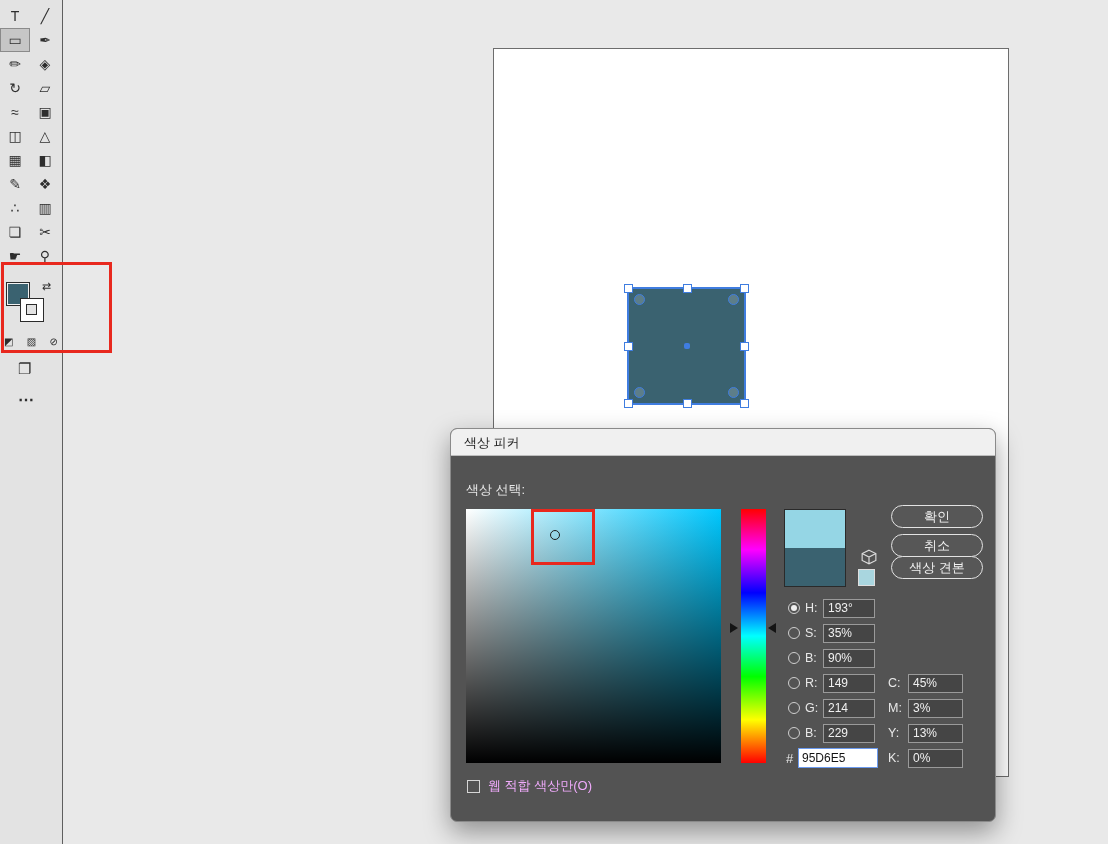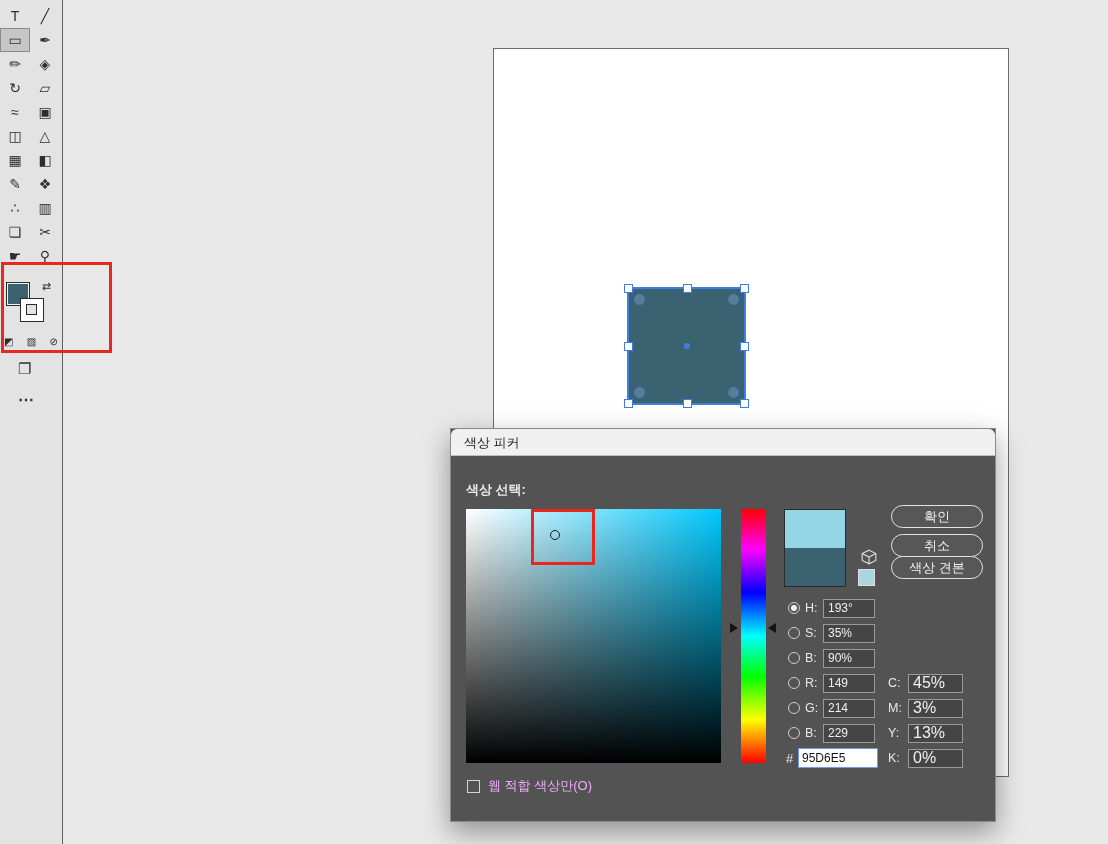--- a/index.html
+++ b/index.html
@@ -34,24 +34,24 @@
   .c-tl{left:5px;top:5px}.c-tr{right:5px;top:5px}.c-bl{left:5px;bottom:5px}.c-br{right:5px;bottom:5px}
   .center-dot{position:absolute;left:calc(50% - 3px);top:calc(50% - 3px);width:6px;height:6px;background:var(--selection-blue);border-radius:2px;}
 
   
   .hl-box{position:absolute;border:3px solid var(--highlight-red);z-index:25;background:transparent;}
   .hl-toolbar{left:1px;top:262px;width:105px;height:85px;}
   .hl-marker{left:65px;top:0;width:58px;height:50px;}
 
   
   .dialog{position:absolute;left:450px;top:428px;width:546px;height:394px;z-index:10;
-        border-radius:0;border:1px solid #8a8a8a;box-shadow:0 10px 26px rgba(0,0,0,.38);background:#535353;box-sizing:border-box;}
+        border-radius:7px;border:1px solid #8a8a8a;box-shadow:0 10px 26px rgba(0,0,0,.38);background:#535353;box-sizing:border-box;}
   .dlg-title{position:absolute;left:0;top:0;right:0;height:27px;background:#f0f0f0;border-radius:6px 6px 0 0;
         border-bottom:1px solid #bdbdbd;color:#1c1c1c;font-size:13px;line-height:27px;padding-left:13px;box-sizing:border-box;}
-  .select-label{position:absolute;left:15px;top:52px;color:#e8e8e8;font-size:13px;font-weight:bold;}
+  .select-label{position:absolute;left:15px;top:52px;color:#e8e8e8;font-size:13px;}
   .sv-field{position:absolute;left:15px;top:80px;width:255px;height:254px;
         background:linear-gradient(to bottom,rgba(0,0,0,0) 0%,#000 100%),
                    linear-gradient(to right,#fff 0%,var(--hue-base) 100%);}
   .sv-marker{position:absolute;left:84px;top:21px;width:10px;height:10px;border:1.5px solid #1d1d1d;border-radius:50%;box-sizing:border-box;}
   .hue-bar{position:absolute;left:290px;top:80px;width:25px;height:254px;
         background:linear-gradient(to bottom,#ff0000 0%,#ff00ff 16%,#0000ff 33%,#00ffff 50%,#00ff00 66%,#ffff00 83%,#ff0000 100%);}
   .hue-arrow{position:absolute;width:0;height:0;border-top:5px solid transparent;border-bottom:5px solid transparent;top:194px;}
   .ha-left{left:279px;border-left:8px solid #141414;}
   .ha-right{left:317px;border-right:8px solid #141414;}
   .preview{position:absolute;left:333px;top:80px;width:62px;height:78px;border:1px solid #2a2a2a;box-sizing:border-box;}
@@ -63,21 +63,21 @@
         border-radius:12px;color:#f2f2f2;font-size:13px;font-family:"Liberation Sans",sans-serif;line-height:20px;cursor:default;}
   .b-ok{top:76px}.b-cancel{top:105px}.b-swatch{top:127px}
   .row{position:absolute;left:337px;height:20px;display:flex;align-items:center;}
   .radio{width:12px;height:12px;border:1px solid #cfcfcf;border-radius:50%;margin-right:5px;box-sizing:border-box;position:relative;flex:0 0 auto;}
   .radio.checked::after{content:'';position:absolute;left:2px;top:2px;width:6px;height:6px;border-radius:50%;background:#efefef;}
   .rlabel{width:18px;color:#e8e8e8;font-size:12.5px;}
   .val{width:52px;height:19px;background:#454545;border:1px solid #9a9a9a;color:#f0f0f0;font-size:12px;
         padding:0 4px;box-sizing:border-box;font-family:"Liberation Sans",sans-serif;}
   .crow{position:absolute;left:437px;height:20px;display:flex;align-items:center;}
   .clabel{width:20px;color:#e8e8e8;font-size:12.5px;}
-  .cval{width:55px;height:19px;background:#454545;border:1px solid #9a9a9a;color:#f0f0f0;font-size:16px;
+  .cval{width:55px;height:19px;background:#454545;border:1px solid #9a9a9a;color:#f0f0f0;font-size:12px;
         padding:0 4px;box-sizing:border-box;font-family:"Liberation Sans",sans-serif;}
   .hexrow{position:absolute;left:335px;top:319px;height:20px;display:flex;align-items:center;}
   .hexlabel{color:#e8e8e8;font-size:13px;width:12px;}
   .hexval{width:80px;height:20px;background:#fff;border:1px solid #6b9aef;color:#141414;font-size:12px;
         padding:0 3px;box-sizing:border-box;font-family:"Liberation Sans",sans-serif;}
   .webrow{position:absolute;left:16px;top:349px;display:flex;align-items:center;height:16px;}
   .cb{width:13px;height:13px;border:1.5px solid #d6d6d6;box-sizing:border-box;margin-right:8px;background:transparent;}
   .cbl{color:#f0abfc;font-size:13px;}
 </style>
 </head>

